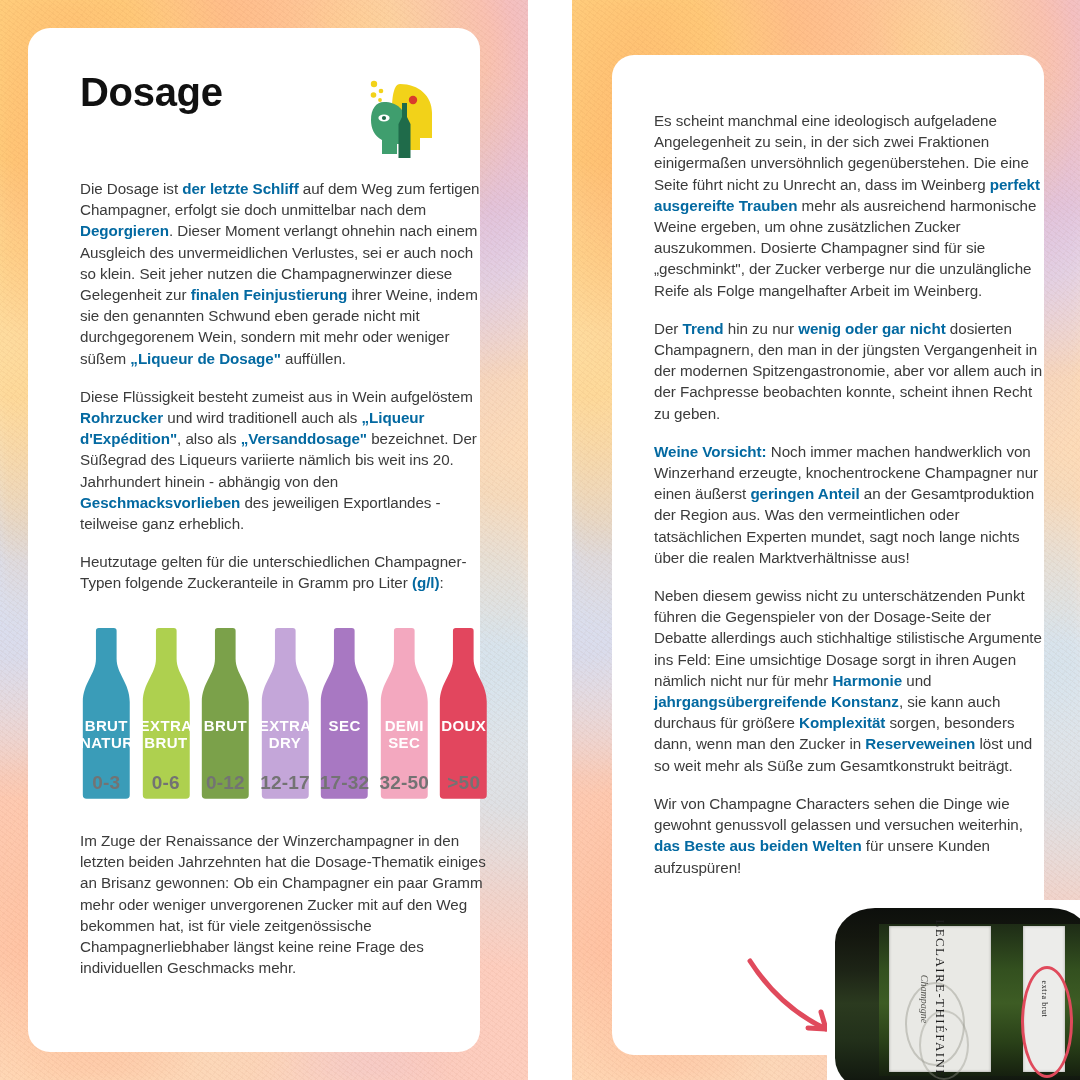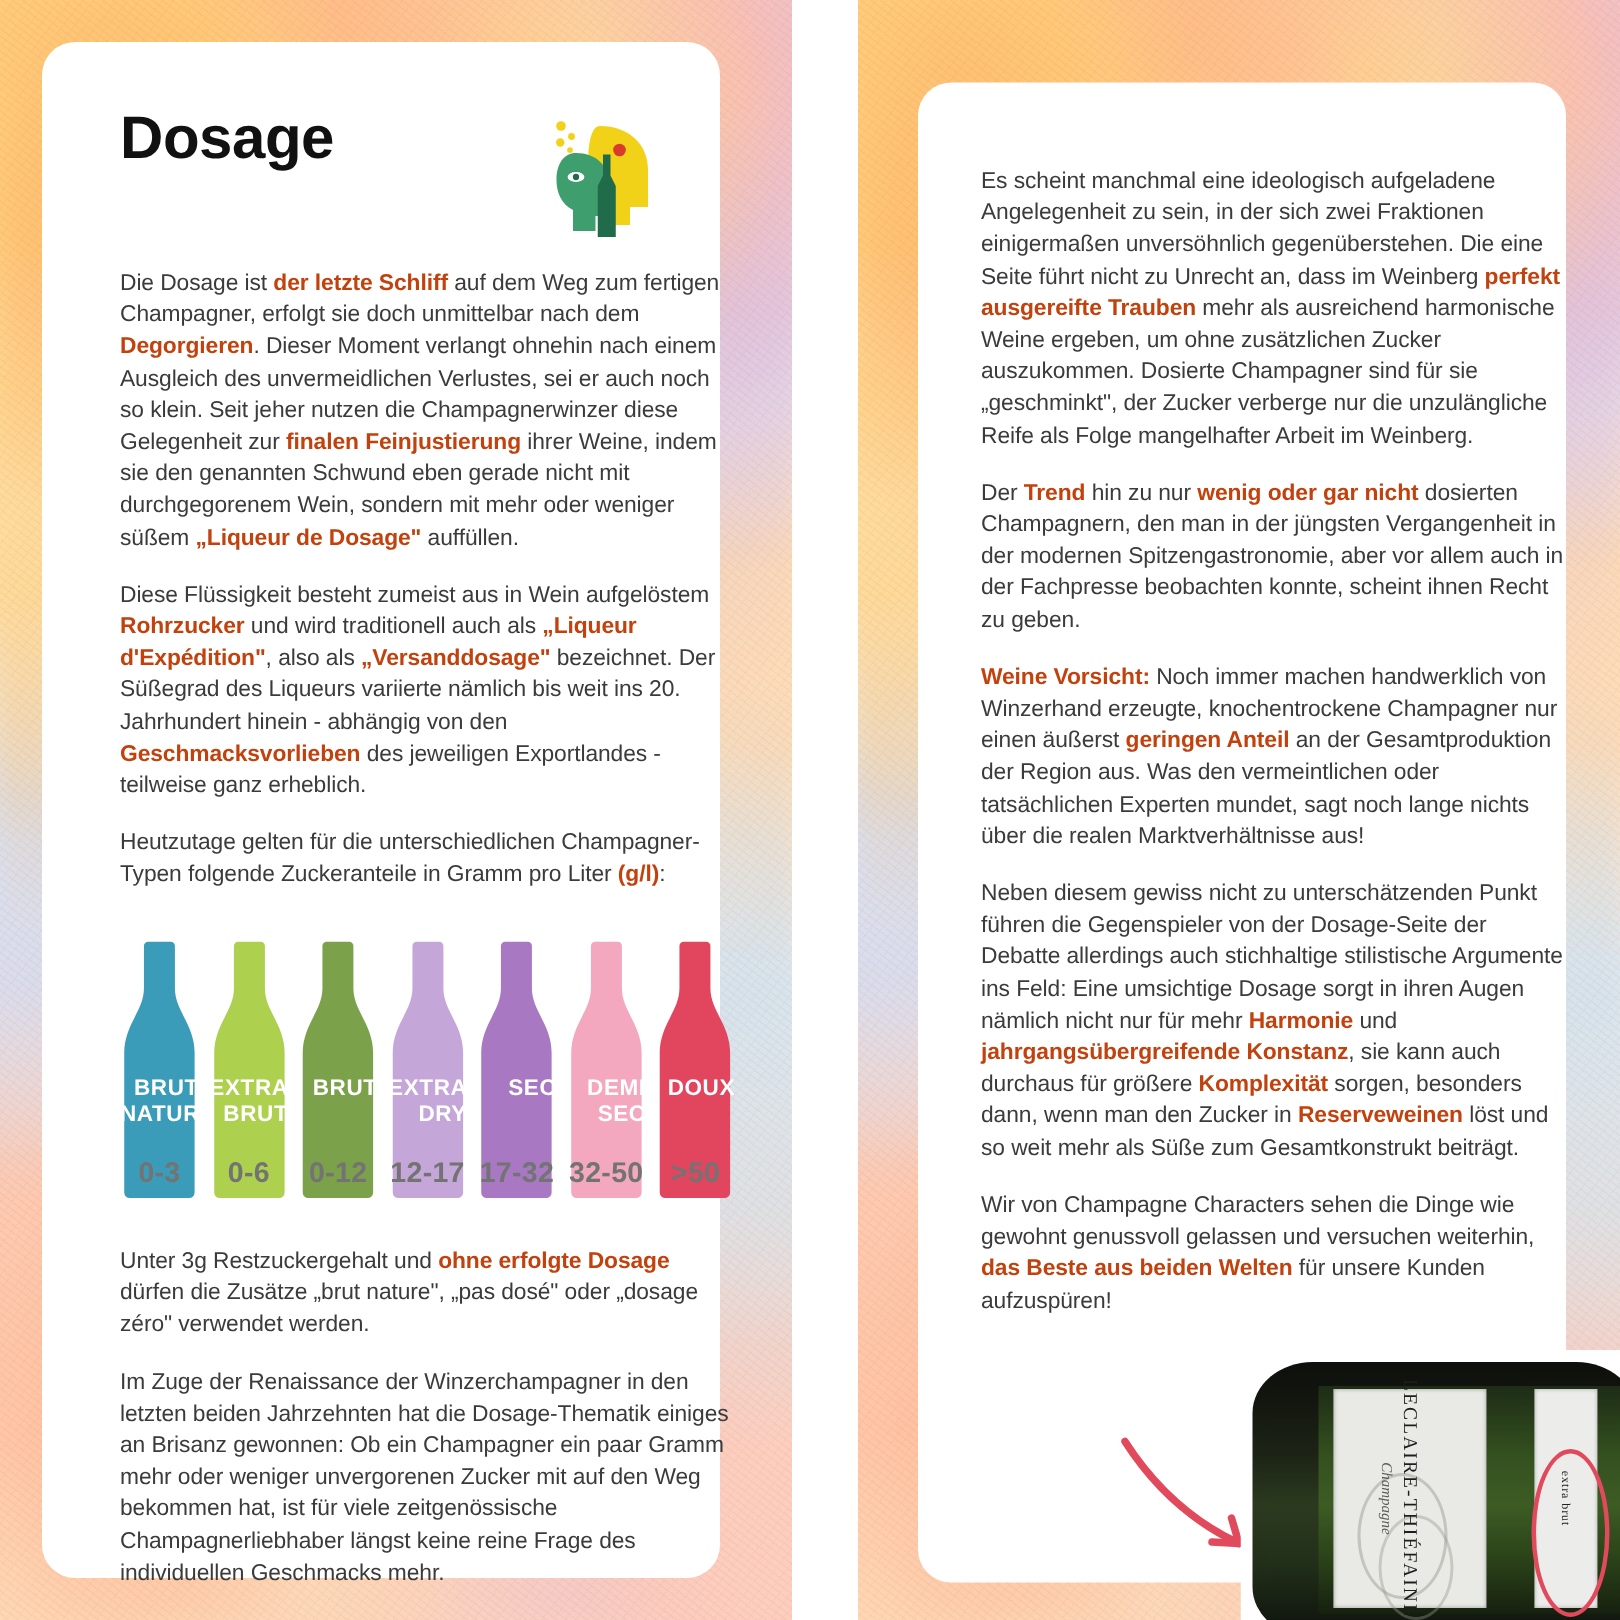--- a/index.html
+++ b/index.html
@@ -58,31 +58,31 @@
   .card.right{left:40px;top:55px;width:432px;height:1000px;}
 
   
   .title{
     position:absolute;left:52px;top:42px;
     font-size:40px;font-weight:bold;color:#111111;letter-spacing:-.3px;
   }
   .logo{position:absolute;right:42px;top:50px;width:74px;height:82px;}
 
   .body{color:#3b3b3b;font-size:15.2px;line-height:21.2px;letter-spacing:-.05px;}
-  .body b{color:#c2410c;font-weight:bold;}
+  .body b{color:#0369a1;font-weight:bold;}
   p{margin:0 0 17px 0;}
 
   .col-left{position:absolute;left:52px;top:150px;width:408px;}
   .col-right{position:absolute;left:40px;top:55px;width:398px;}
 
   
   .chart{position:absolute;left:52px;top:598px;width:410px;height:186px;display:flex;gap:7px;}
   .bottle{position:relative;flex:1;height:186px;}
   .bottle .shape{position:absolute;inset:0;}
-  .bottle .txt{position:absolute;left:0;right:0;top:92px;text-align:right;
+  .bottle .txt{position:absolute;left:0;right:0;top:92px;text-align:center;
     color:#ffffff;font-weight:bold;font-size:15px;line-height:16.5px;letter-spacing:.4px;}
   .bottle .val{position:absolute;left:0;right:0;bottom:18px;text-align:center;
     color:#737373;font-weight:bold;font-size:19px;letter-spacing:.2px;}
 
   
   .cap{position:absolute;left:40px;top:842px;width:175px;
     color:#3b3b3b;font-size:14.4px;line-height:20px;}
   .cap b{color:#1b1b1b;font-weight:bold;}
   .arrow{position:absolute;left:130px;top:900px;width:110px;height:90px;}
   .photo{position:absolute;left:215px;top:845px;width:258px;height:200px;overflow:hidden;border-radius:2px;}
@@ -192,21 +192,20 @@
           <div class="bottle">
             <svg class="shape" viewBox="0 0 56 186" preserveAspectRatio="none">
               <path d="M20 2 h16 a3 3 0 0 1 3 3 v30 c0 16 14 26 14 46 v99 a4 4 0 0 1 -4 4 h-42 a4 4 0 0 1 -4 -4 v-99 c0 -20 14 -30 14 -46 v-30 a3 3 0 0 1 3 -3 z" fill="#e2465e"></path>
             </svg>
             <div class="txt">DOUX</div>
             <div class="val">&gt;50</div>
           </div>
         </div>
 
       <div class="col-left body" style="top:802px">
-        <p><span>Unter 3g Restzuckergehalt und </span><b>ohne erfolgte Dosage</b><span> dürfen die Zusätze „brut nature", „pas dosé" oder „dosage zéro" verwendet werden.</span></p>
         <p><span>Im Zuge der Renaissance der Winzerchampagner in den letzten beiden Jahrzehnten hat die Dosage-Thematik einiges an Brisanz gewonnen: Ob ein Champagner ein paar Gramm mehr oder weniger unvergorenen Zucker mit auf den Weg bekommen hat, ist für viele zeitgenössische Champagnerliebhaber längst keine reine Frage des individuellen Geschmacks mehr.</span></p>
       </div>
     </div>
   </div>
 
   <div class="gutter"></div>
 
   <div class="page right">
     <div class="wash">
       <div class="l1"></div>

